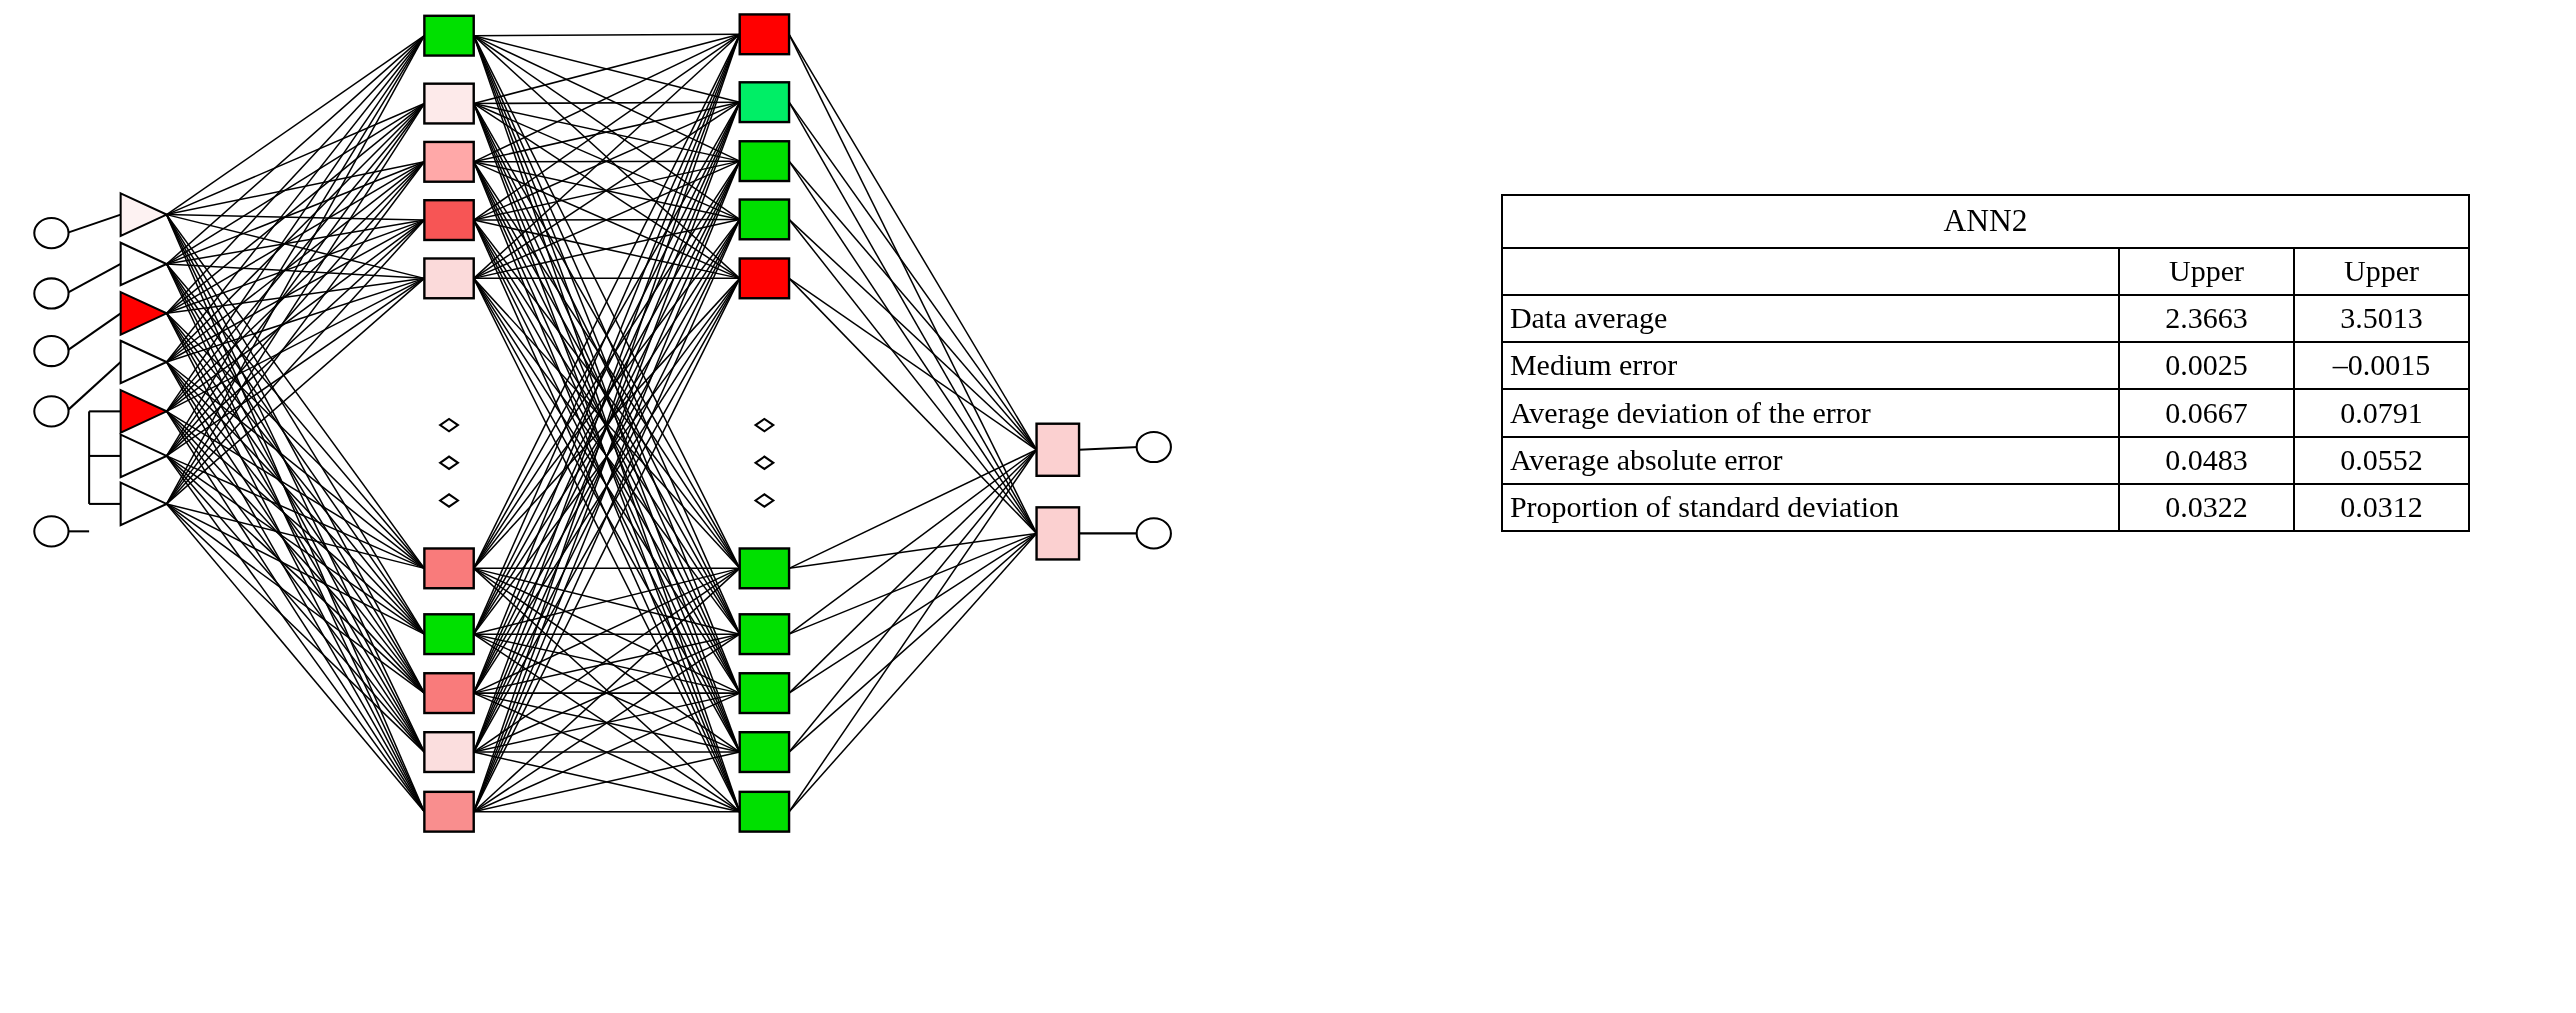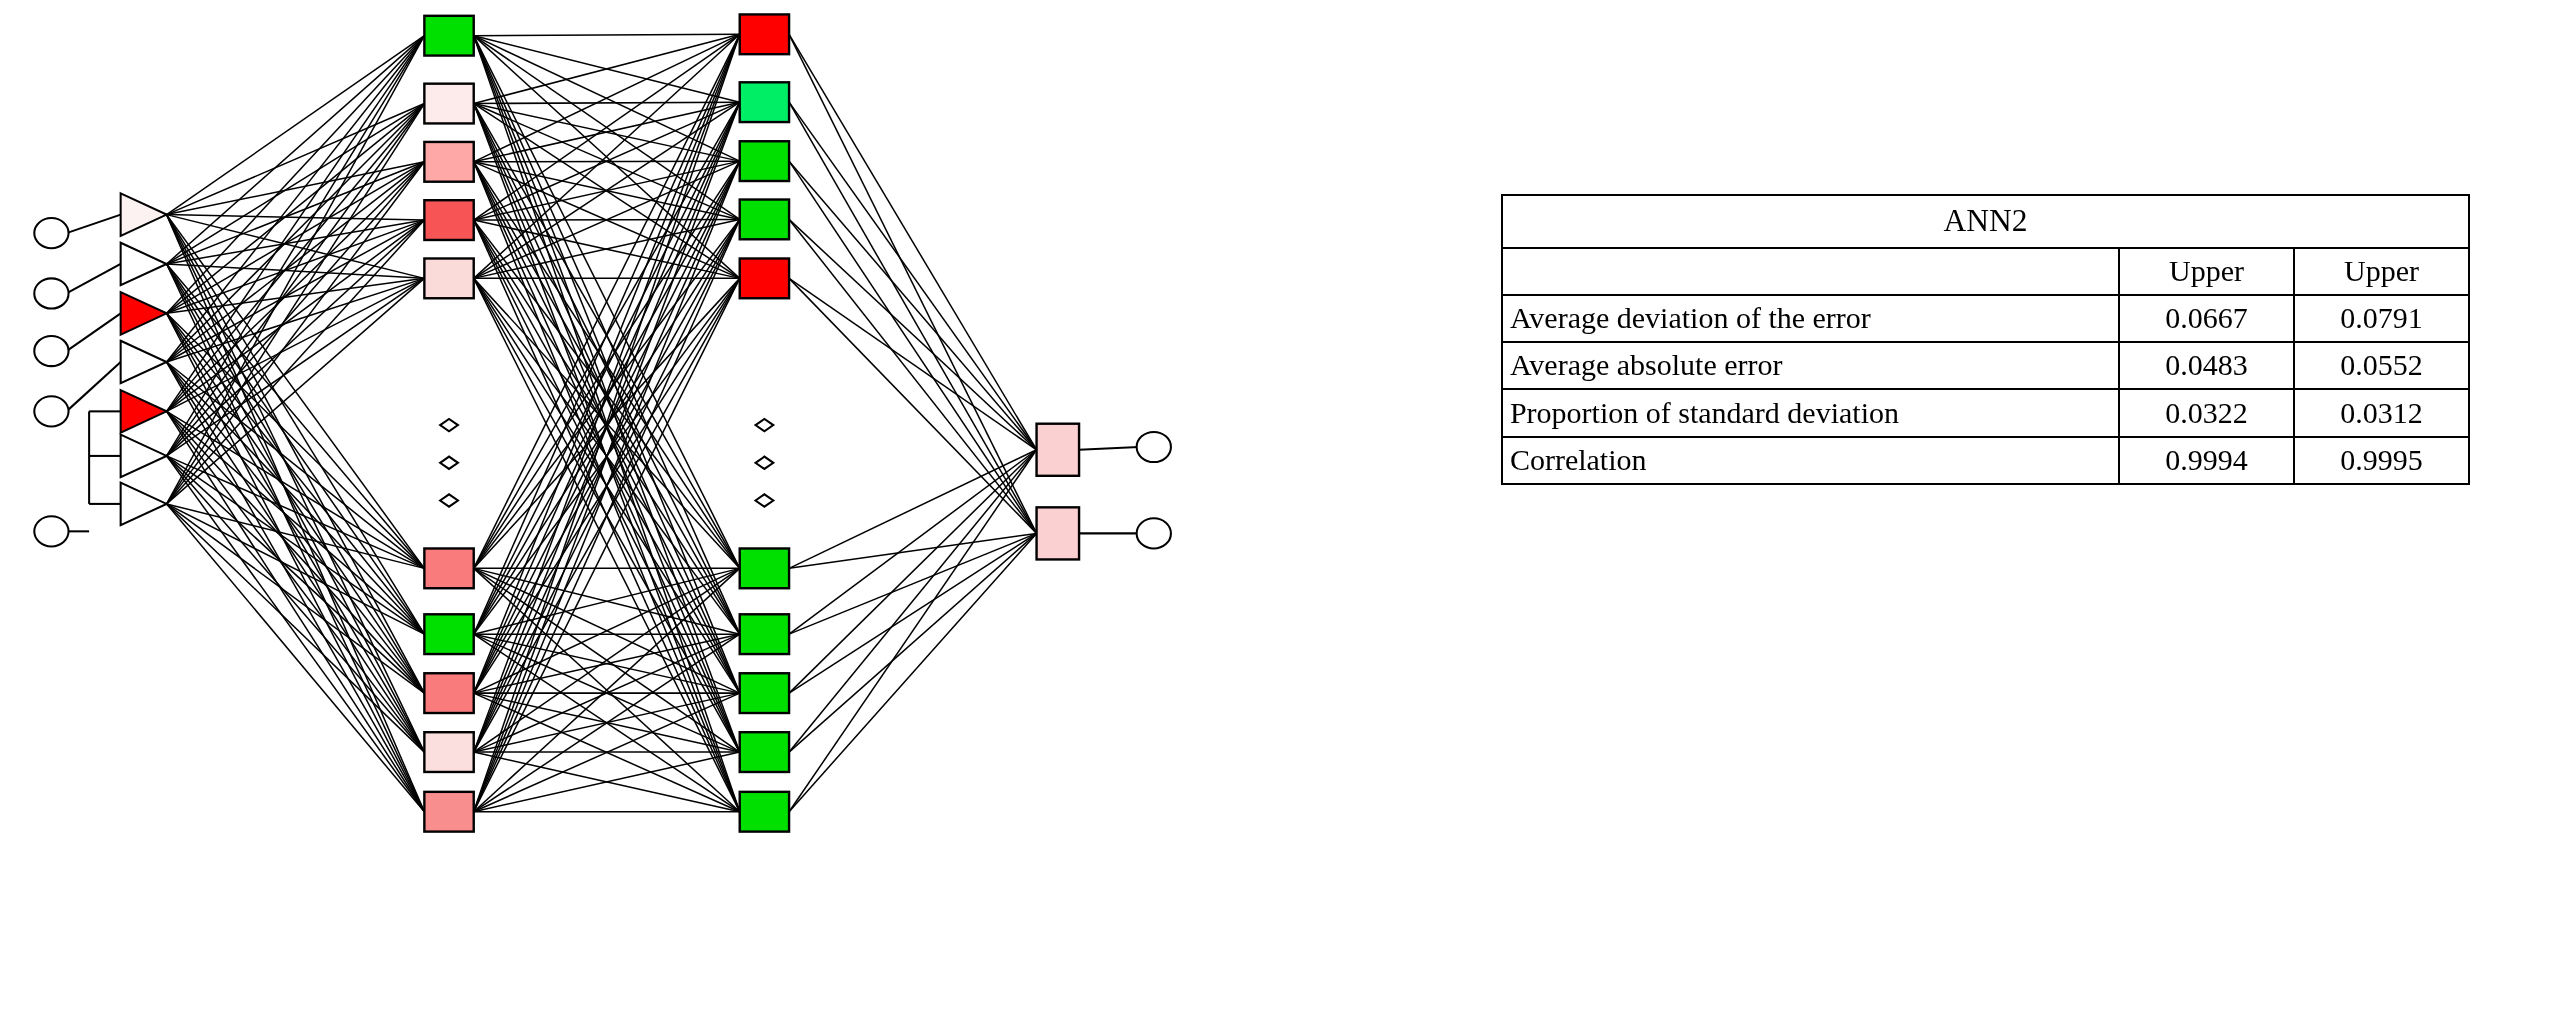--- a/index.html
+++ b/index.html
@@ -366,38 +366,43 @@
             <th colspan="3">ANN2</th>
           </tr>
           <tr class="head-row">
             <th class="col-blank">&nbsp;</th>
             <th class="col-lower">Upper</th>
             <th class="col-upper">Upper</th>
           </tr>
         </thead>
         <tbody id="stats-body">
             <tr>
+              <td class="label-cell">Data average</td>
+              <td class="val-cell">2.3663</td>
+              <td class="val-cell">3.5013</td>
+            </tr>
+            <tr>
+              <td class="label-cell">Medium error</td>
+              <td class="val-cell">0.0025</td>
+              <td class="val-cell">–0.0015</td>
+            </tr>
+            <tr>
               <td class="label-cell">Average deviation of the error</td>
               <td class="val-cell">0.0667</td>
               <td class="val-cell">0.0791</td>
             </tr>
             <tr>
               <td class="label-cell">Average absolute error</td>
               <td class="val-cell">0.0483</td>
               <td class="val-cell">0.0552</td>
             </tr>
             <tr>
               <td class="label-cell">Proportion of standard deviation</td>
               <td class="val-cell">0.0322</td>
               <td class="val-cell">0.0312</td>
             </tr>
-            <tr>
-              <td class="label-cell">Correlation</td>
-              <td class="val-cell">0.9994</td>
-              <td class="val-cell">0.9995</td>
-            </tr>
           </tbody>
       </table>
     </div>
   </div>
 
 </div>
 
 
 </body></html>

